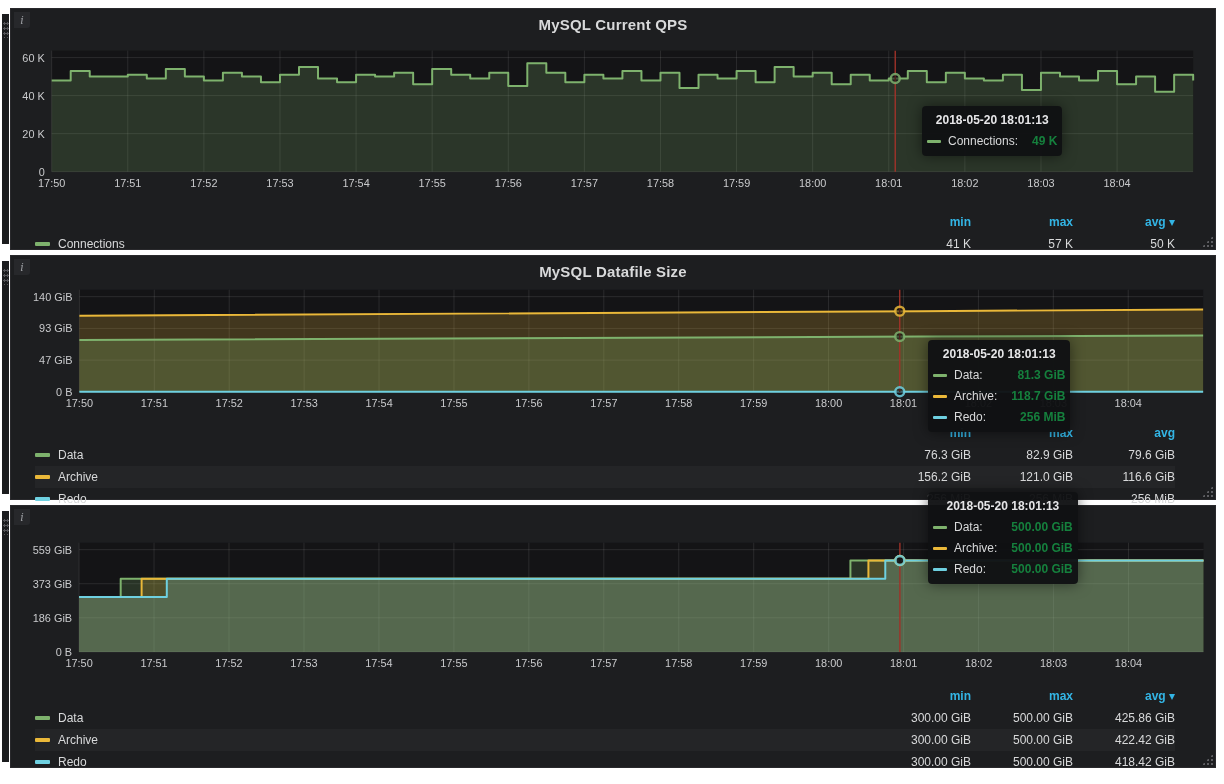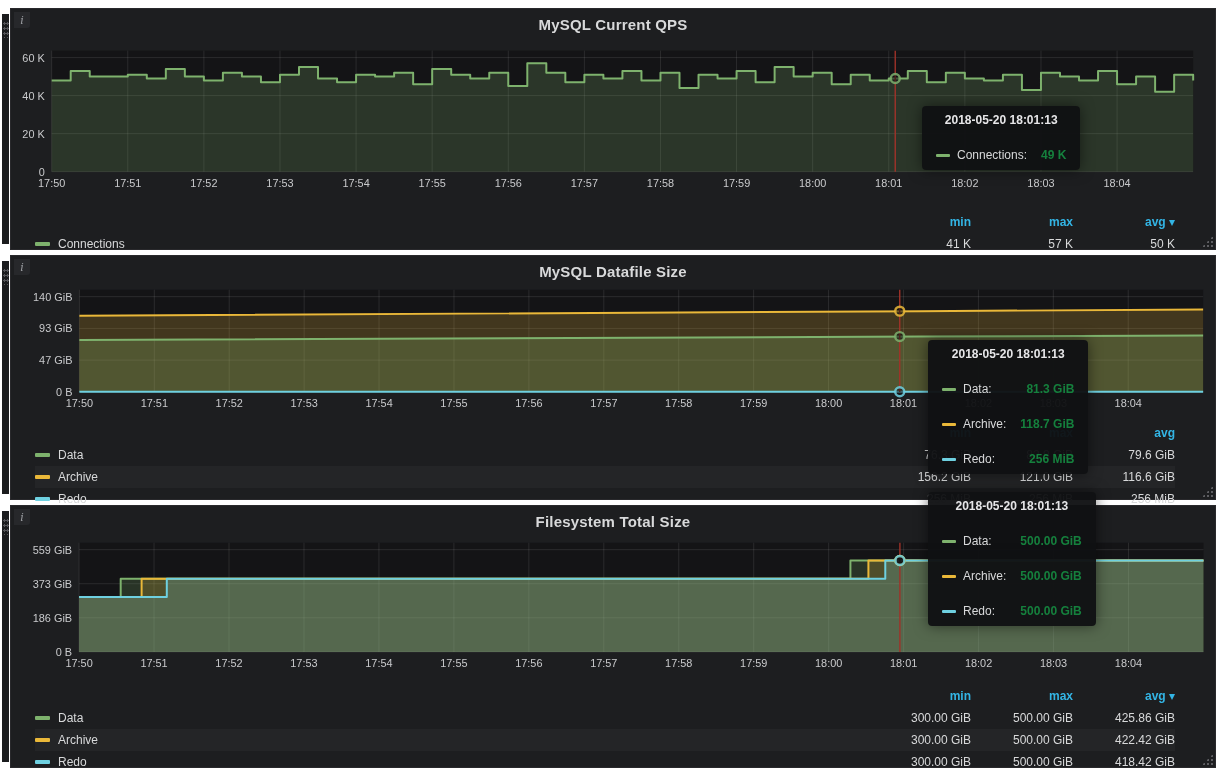--- a/index.html
+++ b/index.html
@@ -27,27 +27,27 @@
   .p1 .legend{top:202px;}
   .p2 .legend{top:166px;}
   .p3 .legend{top:179px;}
   .lg-row{display:grid;grid-template-columns:1fr 96px 96px 96px;height:22px;align-items:center;gap:6px;}
   .lg-row.stripe{background:rgba(255,255,255,0.035);}
   .lg-col{text-align:right;}
   .lg-head .lg-col{color:#33b5e5;font-weight:700;cursor:pointer;}
   .lg-name{display:flex;align-items:center;cursor:pointer;}
   .dash{display:inline-block;width:15px;height:4px;border-radius:1px;margin-right:8px;flex:none;}
   .tooltip{position:absolute;background:rgba(16,17,19,0.96);border-radius:4px;color:#d8d9da;
-    font-size:12px;padding:7px 14px 8px;z-index:20;box-shadow:0 0 14px rgba(0,0,0,0.5);
+    font-size:12px;padding:7px 5px 8px;z-index:20;box-shadow:0 0 14px rgba(0,0,0,0.5);
     white-space:nowrap;}
   .t1{left:922px;top:106px;min-width:122px;}
   .t2{left:928px;top:340px;min-width:130px;}
   .t3{left:928px;top:492px;min-width:138px;}
   .t-title{font-weight:700;text-align:center;color:#e6e6e8;margin-bottom:4px;}
-  .t-row{display:flex;align-items:center;margin-top:21px;}
+  .t-row{display:flex;align-items:center;margin-top:7px;}
   .t-row .dash{width:14px;height:3px;margin-right:7px;}
   .t-val{margin-left:auto;padding-left:14px;font-weight:700;color:#15803d;}
   .resize-handle{position:absolute;right:2px;bottom:2px;width:11px;height:11px;cursor:nwse-resize;
     background-image:radial-gradient(circle at 2px 2px,#5d5d61 1.1px,transparent 1.4px);
     background-size:4px 4px;clip-path:polygon(100% 0,100% 100%,0 100%);}
 </style>
 </head>
 <body>
 
 <div class="stage">
@@ -204,21 +204,20 @@
         </div>
       </div>
     <div class="resize-handle"></div>
   </div>
 
   <div class="row-handle h3">
       <span class="dots"></span>
     </div>
   <div class="panel p3">
     <div class="info">i</div>
-    <div class="panel-title">Filesystem Total Size</div>
     <svg class="chart" viewBox="0 0 1206 263">
         <rect x="65" y="37" width="1133" height="110" fill="#141416"></rect>
         <line x1="65" y1="37" x2="65" y2="147" stroke="rgba(255,255,255,0.10)" stroke-width="1"></line>
         <text x="65" y="162" text-anchor="middle" font-size="11px" fill="#c9cacc">17:50</text>
         <line x1="140.53333333333333" y1="37" x2="140.53333333333333" y2="147" stroke="rgba(255,255,255,0.10)" stroke-width="1"></line>
         <text x="140.53333333333333" y="162" text-anchor="middle" font-size="11px" fill="#c9cacc">17:51</text>
         <line x1="216.06666666666666" y1="37" x2="216.06666666666666" y2="147" stroke="rgba(255,255,255,0.10)" stroke-width="1"></line>
         <text x="216.06666666666666" y="162" text-anchor="middle" font-size="11px" fill="#c9cacc">17:52</text>
         <line x1="291.6" y1="37" x2="291.6" y2="147" stroke="rgba(255,255,255,0.10)" stroke-width="1"></line>
         <text x="291.6" y="162" text-anchor="middle" font-size="11px" fill="#c9cacc">17:53</text>

